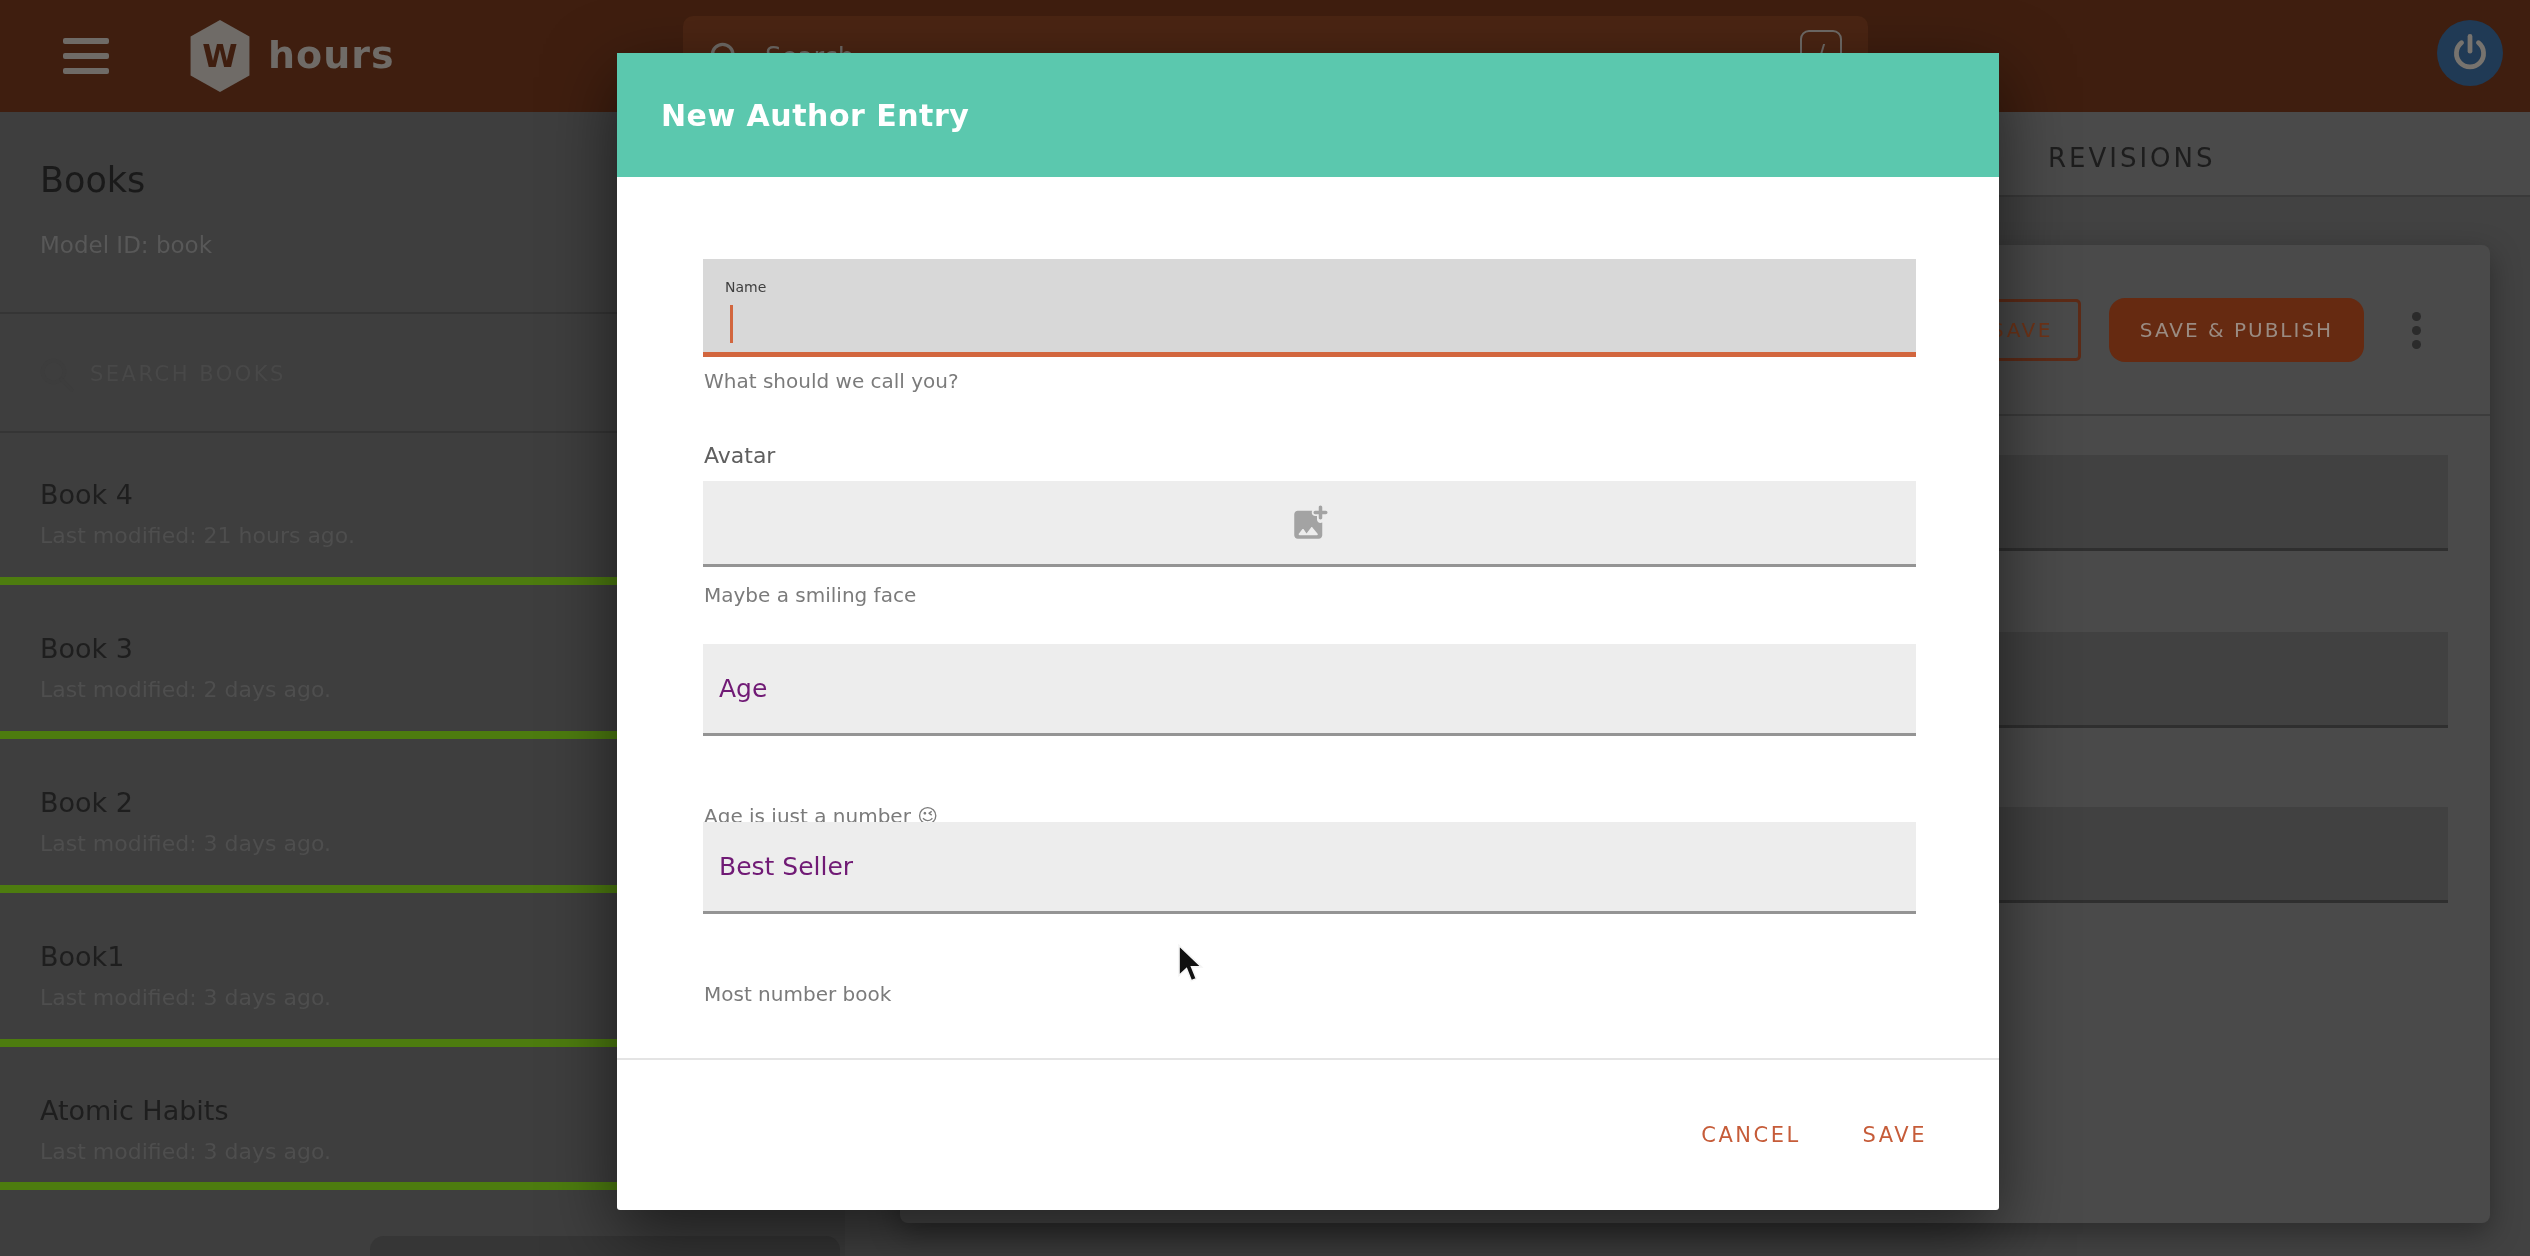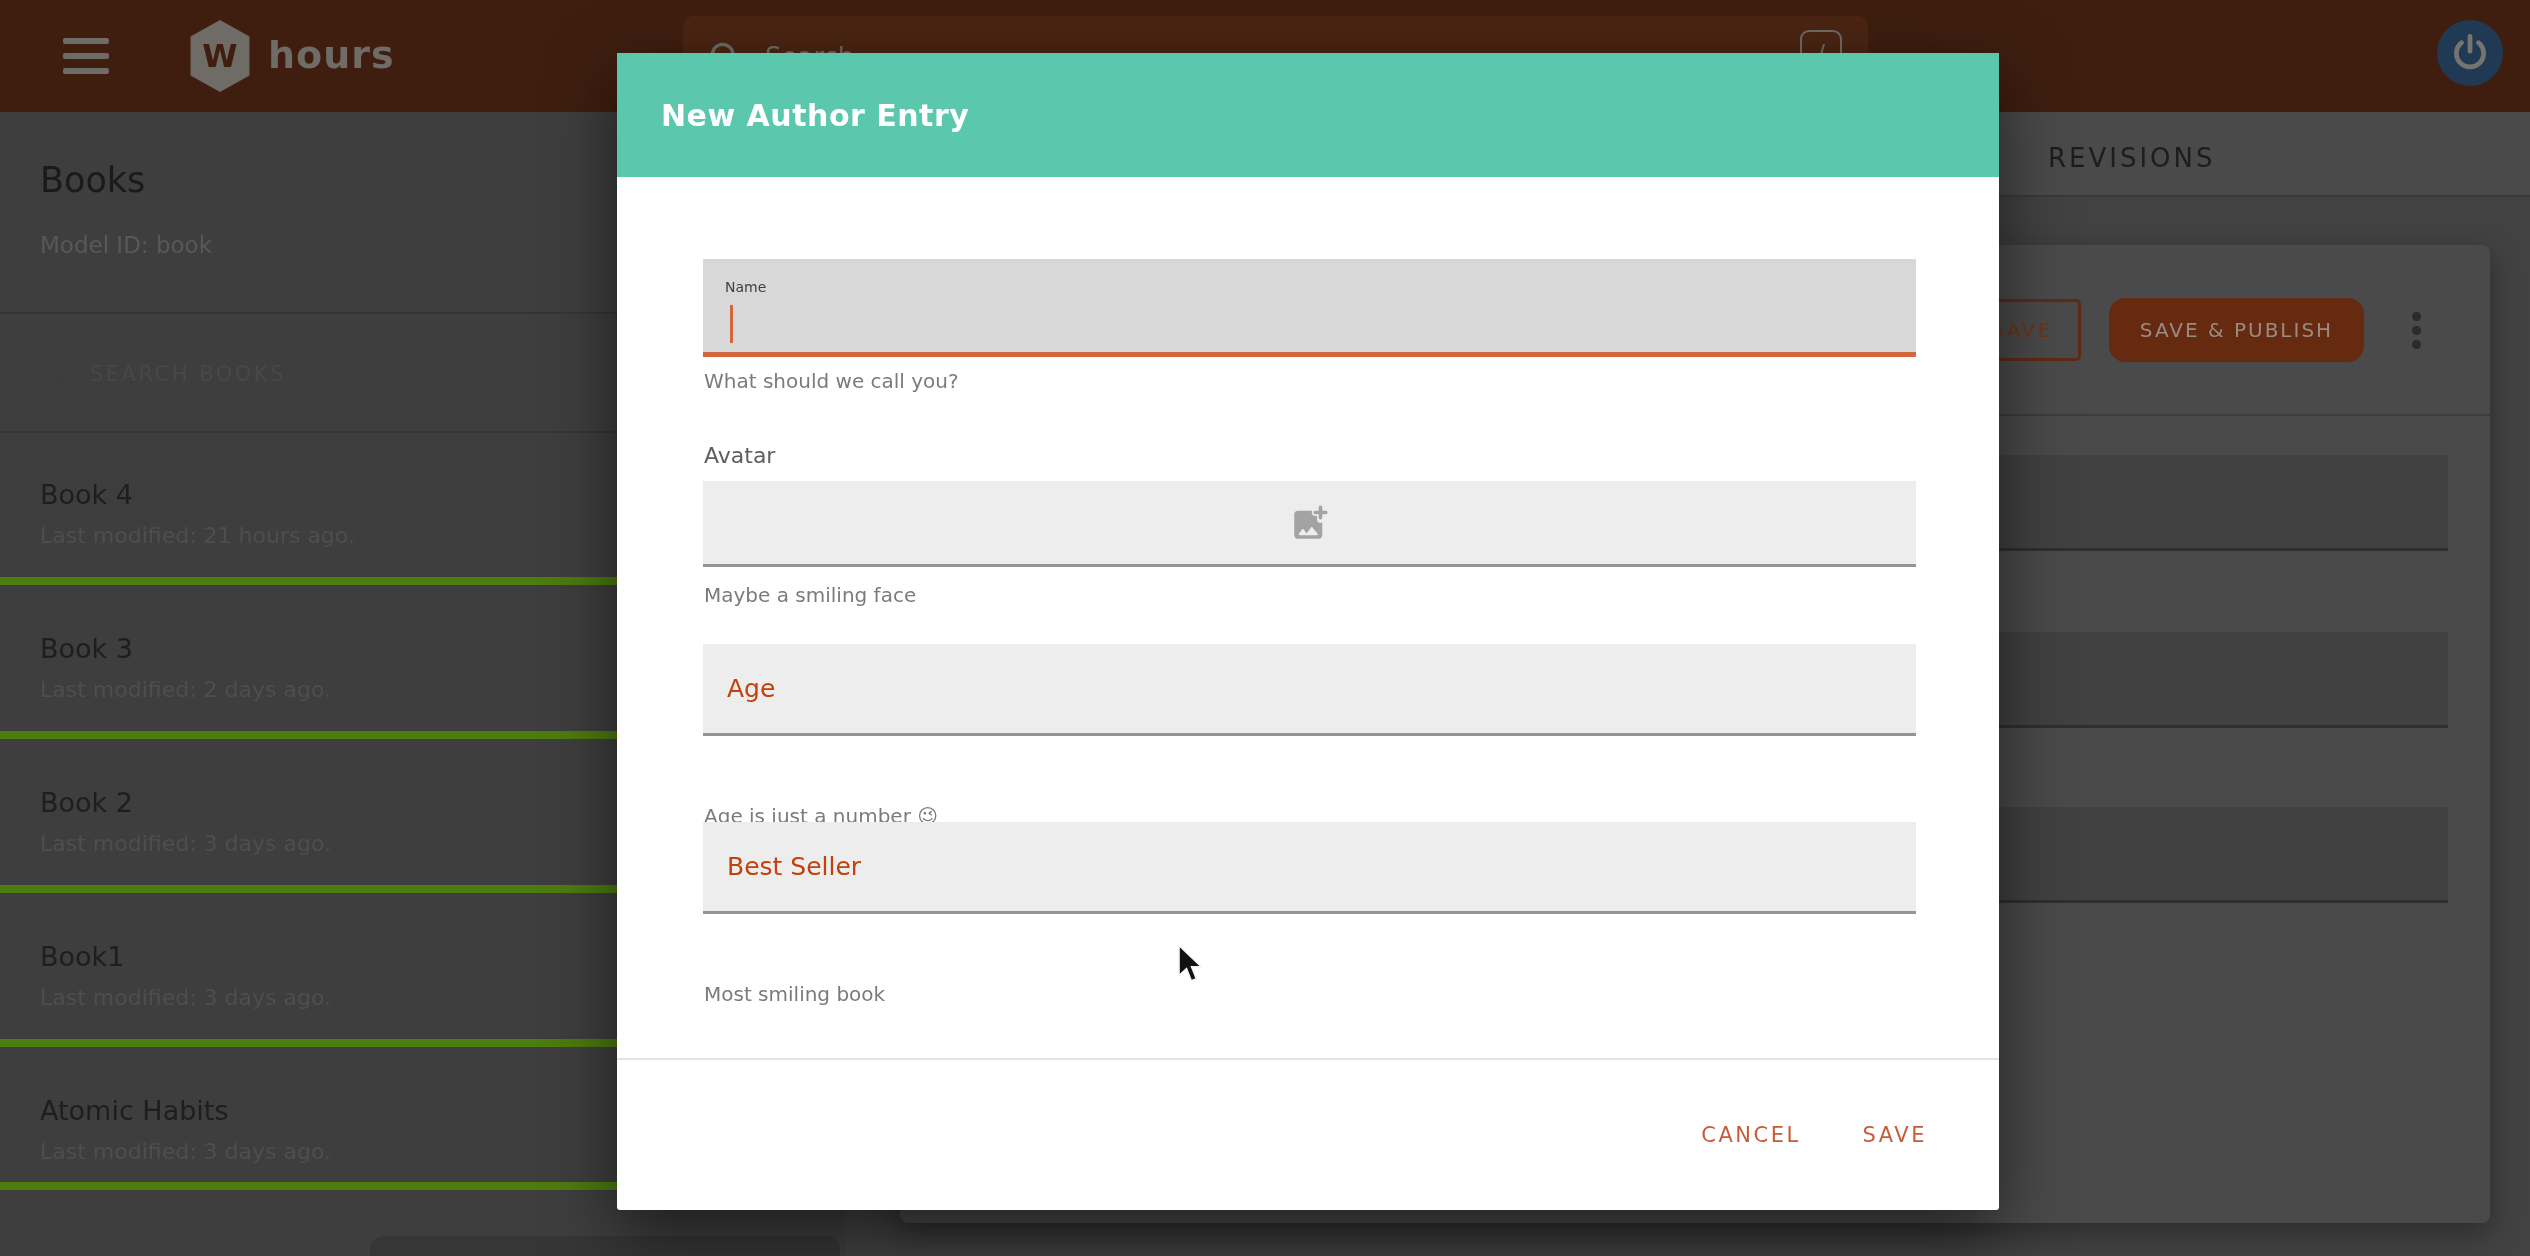--- a/index.html
+++ b/index.html
@@ -61,21 +61,21 @@
   .f-name { left:86px; top:206px; width:1213px; height:98px; background:#d8d8d8; border-bottom:5px solid #d2663e; cursor:text; }
   .f-name-label { left:108px; top:226px; font-size:14px; color:#3f3f3f; }
   .caret { left:113px; top:252px; width:3px; height:38px; background:#d2663e; }
   .helper { font-size:20px; color:#7b7b7b; }
   .h1 { left:87px; top:316px; }
   .f-av-label { left:87px; top:390px; font-size:22px; color:#5f5f5f; }
   .f-avatar { left:86px; top:428px; width:1213px; height:86px; background:#ededed; border-bottom:3px solid #949494;
     display:flex; align-items:center; justify-content:center; cursor:pointer; }
   .h2 { left:87px; top:530px; }
   .f-box { left:86px; width:1213px; height:92px; background:#ededed; border-bottom:3px solid #949494;
-    display:flex; align-items:center; padding-left:24px; font-size:25px; color:#c2410c; cursor:text; }
+    display:flex; align-items:center; padding-left:16px; font-size:25px; color:#701a75; cursor:text; }
   .f-age { top:591px; }
   .h3 { left:87px; top:751px; }
   .f-best { top:769px; }
   .h4 { left:87px; top:929px; }
   .m-footer { left:0; top:1005px; width:1382px; height:152px; border-top:2px solid #e4e4e4;
     display:flex; align-items:center; justify-content:flex-end; gap:62px; padding-right:72px; }
   .m-btn { font-size:21px; letter-spacing:2.5px; color:#c65c39; cursor:pointer; background:none; border:none;
     font-family:inherit; }
 
   .cursor { left:1176px; top:944px; z-index:30; }
@@ -182,21 +182,21 @@
   <div class="abs helper h2">Maybe a smiling face</div>
 
   <div class="abs f-box f-age">
     <span>Age</span>
   </div>
   <div class="abs helper h3">Age is just a number 😉</div>
 
   <div class="abs f-box f-best">
     <span>Best Seller</span>
   </div>
-  <div class="abs helper h4">Most smiling book</div>
+  <div class="abs helper h4">Most number book</div>
 
   <div class="abs m-footer">
     <button class="m-btn">CANCEL</button>
     <button class="m-btn">SAVE</button>
   </div>
 </div>
 
 <svg class="abs cursor" width="30" height="42" viewBox="0 0 20 28">
   <path d="M2 1 L2 21 L7 16.5 L10.2 24.5 L13.6 23.1 L10.4 15.2 L17 15.2 Z" fill="#111" stroke="#f5f5f5" stroke-width="1.1"></path>
 </svg>

